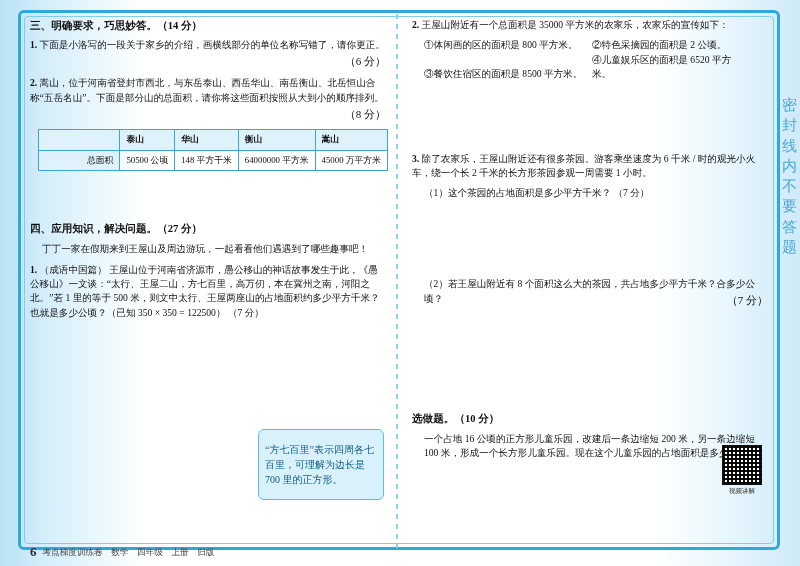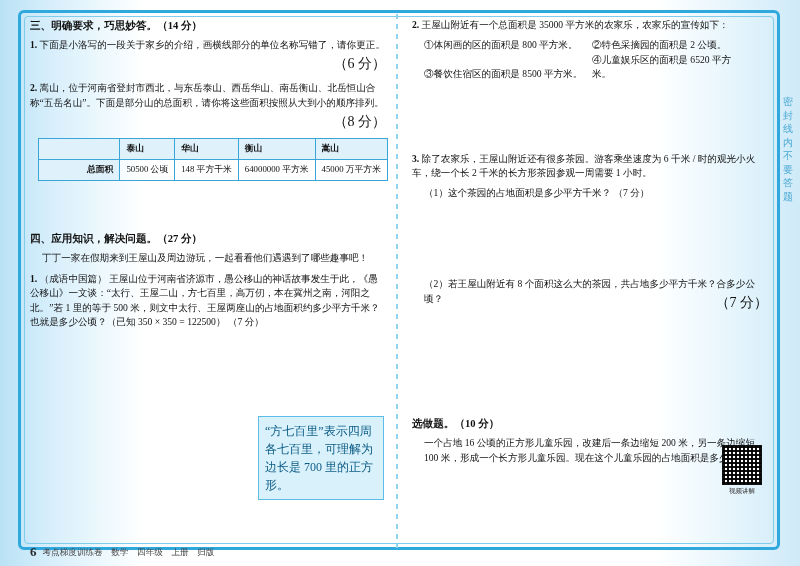--- a/index.html
+++ b/index.html
@@ -60,21 +60,21 @@
   }
   .q {
     position: relative;
     margin-bottom: 6px;
   }
   .qnum {
     font-weight: bold;
   }
   .score {
     float: right;
-    font-size: 14px;
+    font-size: 11px;
   }
   .clear { clear: both; }
 
   
   .scroll {
     position: relative;
     margin: 6px 2px 8px 2px;
     background: linear-gradient(180deg,#eaf8fe 0%, #ffffff 40%, #f2fbff 100%);
     border: 2px solid #49b4e2;
     border-radius: 10px;
@@ -111,32 +111,32 @@
   table.tbl td {
     border: 1px solid #3aa5d8;
     padding: 3px 6px;
     text-align: left;
     white-space: nowrap;
   }
   table.tbl tr.head td {
     background: #dff1fb;
     font-weight: bold;
   }
-  table.tbl td.first { background: #dff1fb; font-weight: bold; padding-left: 48px; }
+  table.tbl td.first { background: #dff1fb; font-weight: normal; padding-left: 48px; }
 
   .note-bubble {
     position: absolute;
     right: 2px;
     bottom: 42px;
     width: 112px;
     background: #d9f1fb;
     border: 1px solid #5cbde6;
-    border-radius: 0;
-    padding: 5px 6px;
-    font-size: 12px;
+    border-radius: 6px;
+    padding: 12px 6px;
+    font-size: 10px;
     line-height: 1.5;
     color: #0d5c86;
   }
   .footer {
     position: absolute;
     left: 30px;
     bottom: 6px;
     font-size: 8.6px;
     color: #444;
   }
@@ -145,25 +145,24 @@
     font-weight: bold;
     color: #2b2b2b;
     margin-right: 6px;
     vertical-align: -1px;
   }
   .side-text {
     position: absolute;
     right: 4px;
     top: 95px;
     width: 14px;
-    font-size: 10px;
+    font-size: 15px;
     color: #4aa9d4;
     letter-spacing: 2px;
     line-height: 1.35;
-    text-align: center;
   }
   .side-text span { display: block; }
 
   .qr {
     position: absolute;
     right: 6px;
     bottom: 46px;
     width: 40px;
     text-align: center;
   }

